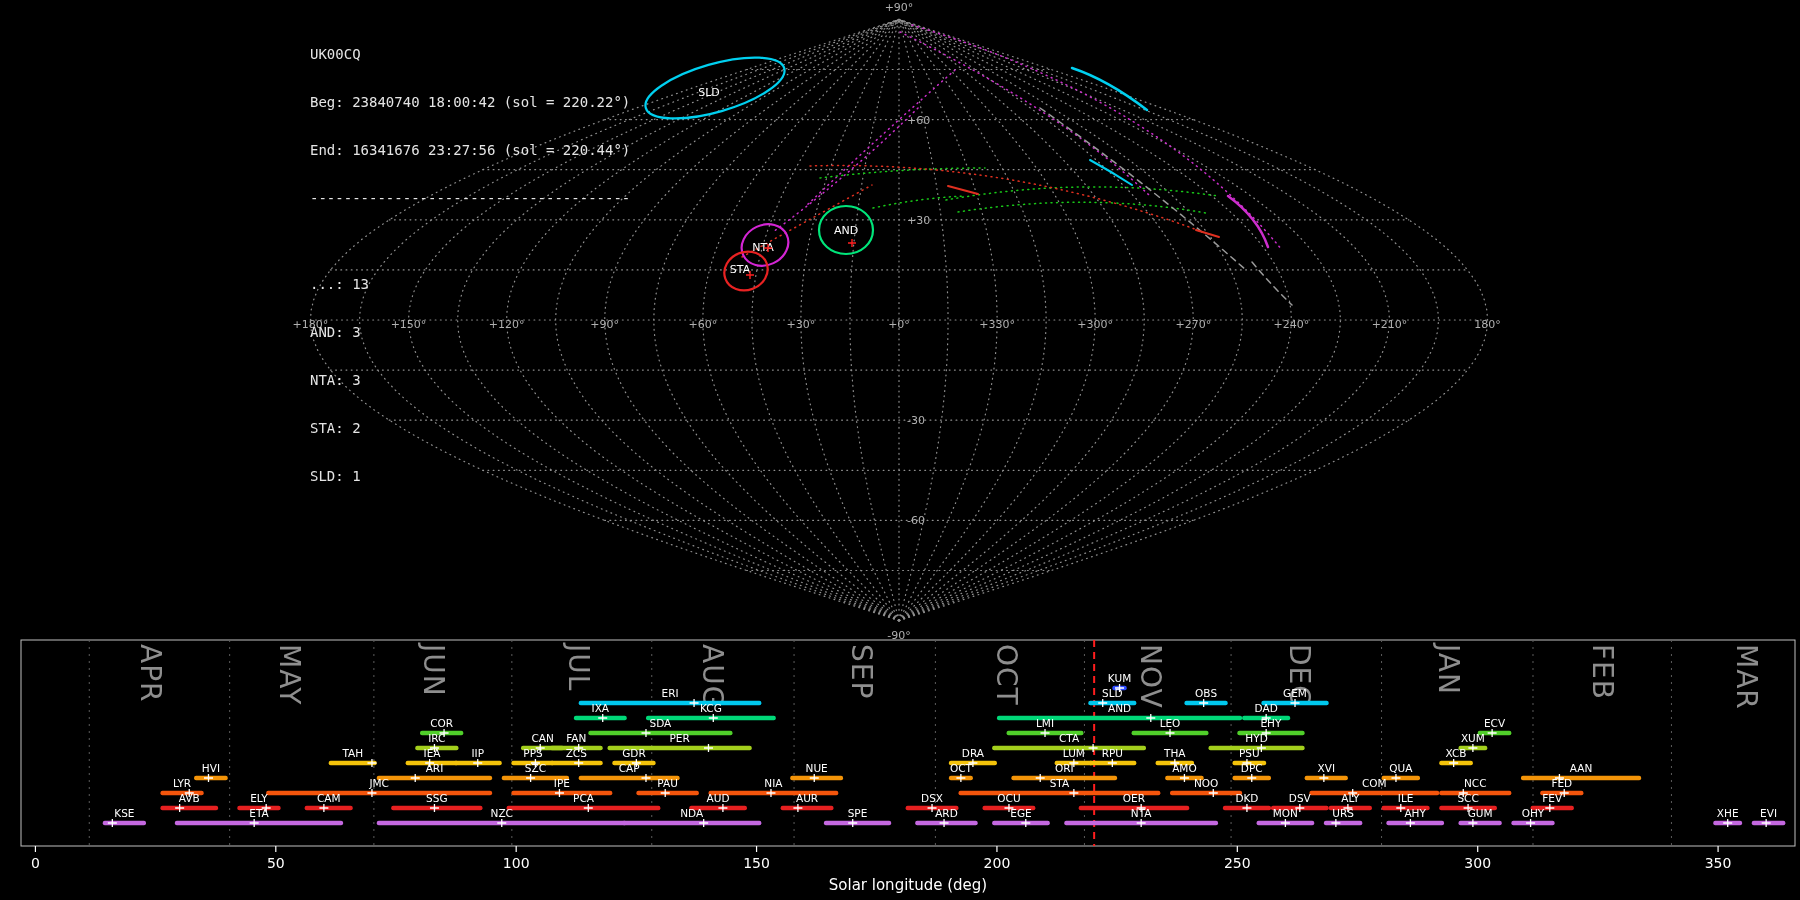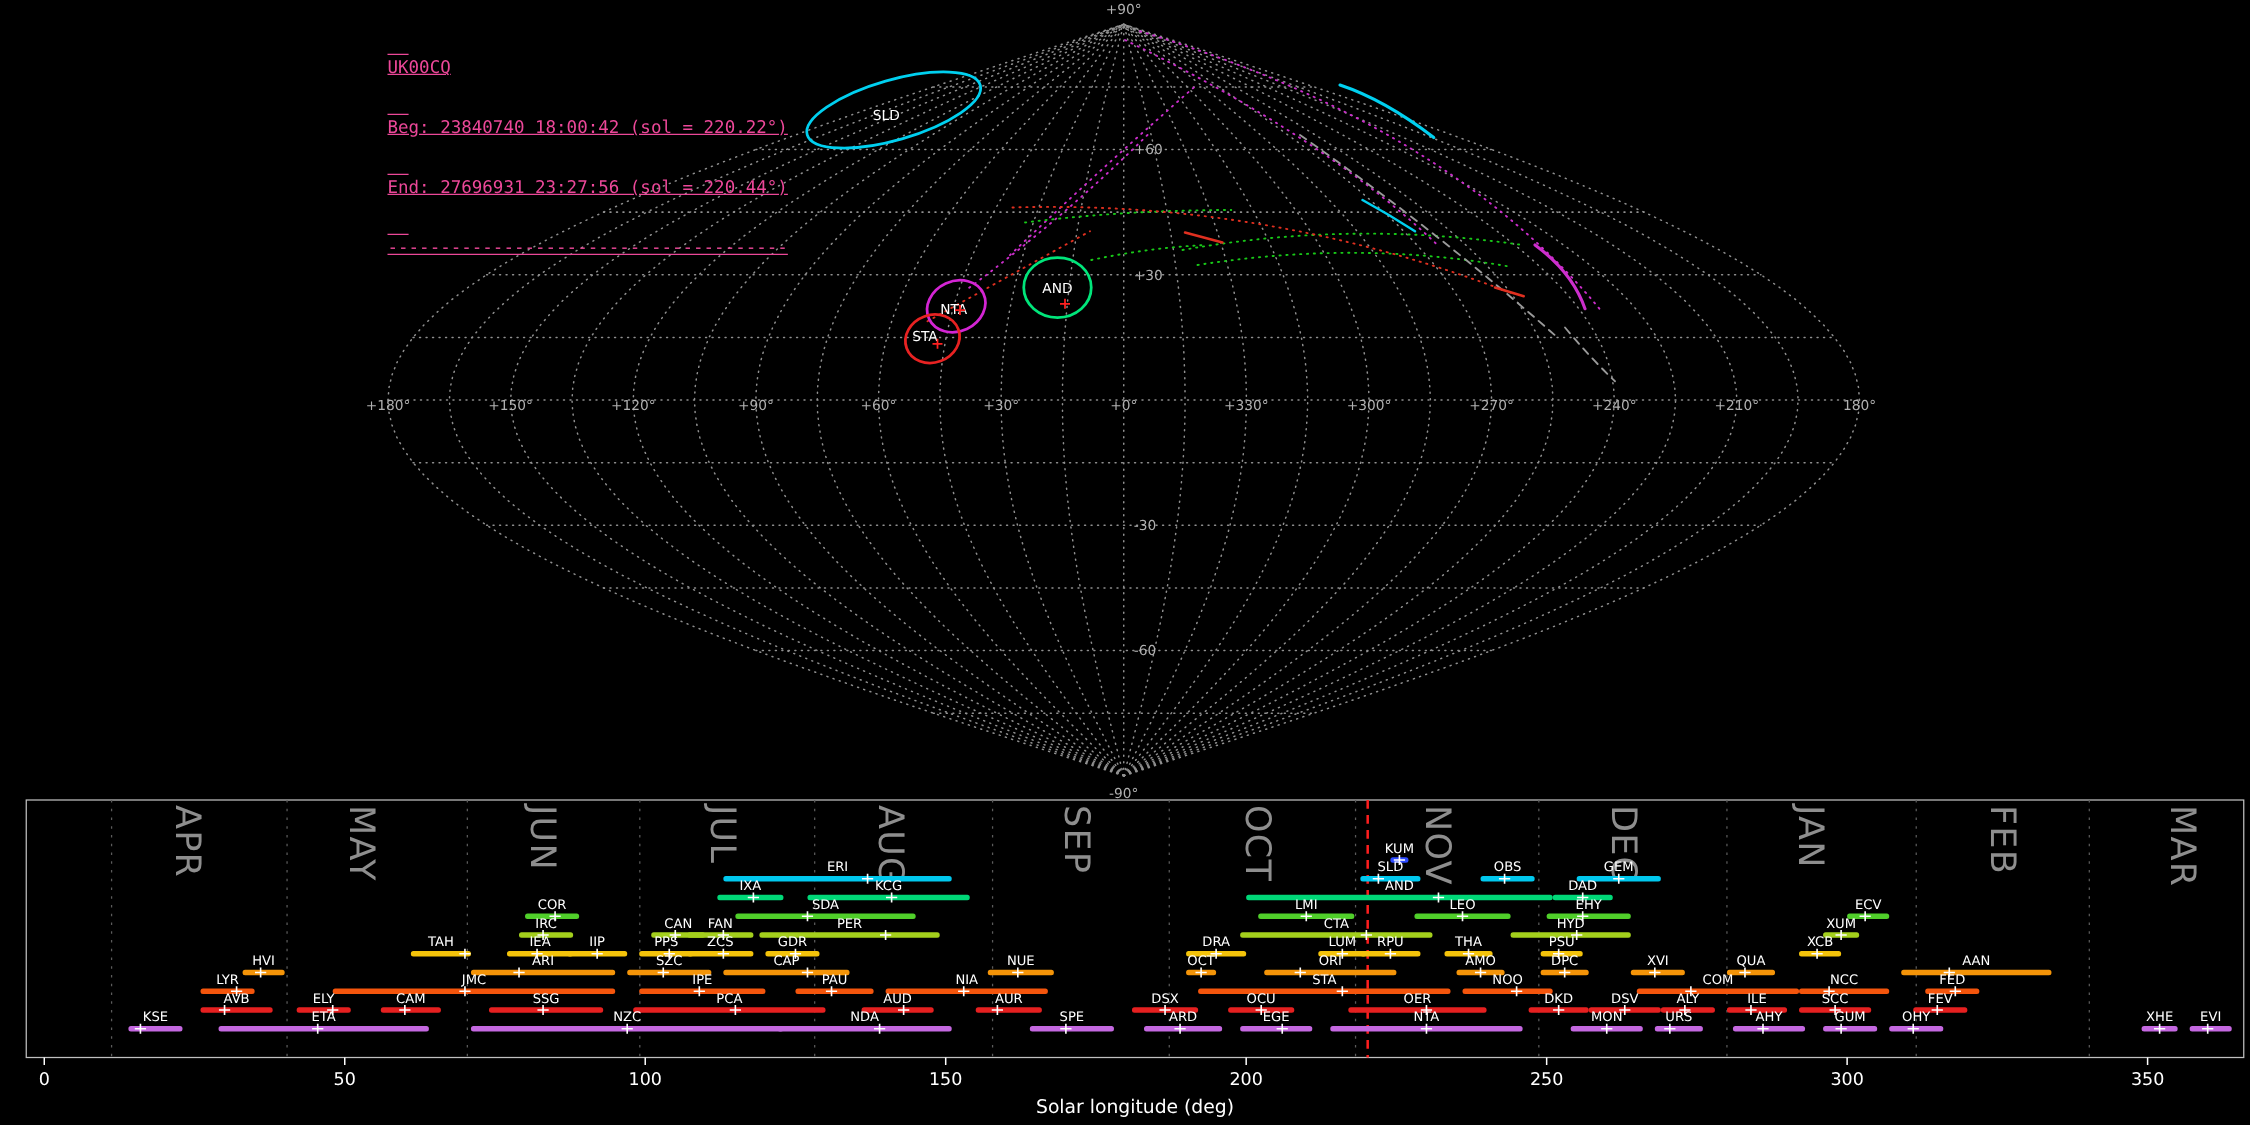--- a/index.html
+++ b/index.html
@@ -1,32 +1,39 @@
 <!DOCTYPE html>
 <html><head>
 <meta charset="utf-8">
 <style>
   html,body{margin:0;padding:0;background:#000;}
   body{width:1800px;height:900px;overflow:hidden;position:relative;font-family:"DejaVu Sans",sans-serif;}
   .station-info{
     position:absolute;left:310px;top:14px;z-index:2;
-    color:#ec4899;font-family:"DejaVu Sans Mono",monospace;font-size:14px;line-height:16px;white-space:pre;text-decoration:underline;
+    color:#e5e5e5;font-family:"DejaVu Sans Mono",monospace;font-size:14px;line-height:16px;white-space:pre;
   }
   .station-info .counts{margin-top:6px;}
   svg#scene{position:absolute;left:0;top:0;}
   svg text{font-family:"DejaVu Sans",sans-serif;}
 </style>
 </head>
 <body>
 
 <div class="station-info">
   <div>UK00CQ</div>
   <div>Beg: 23840740 18:00:42 (sol = 220.22°)</div>
-  <div>End: 27696931 23:27:56 (sol = 220.44°)</div>
+  <div>End: 16341676 23:27:56 (sol = 220.44°)</div>
   <div>--------------------------------------</div>
+  <div class="counts">
+    <div>...: 13</div>
+    <div>AND: 3</div>
+    <div>NTA: 3</div>
+    <div>STA: 2</div>
+    <div>SLD: 1</div>
+  </div>
 </div>
 
 <svg id="scene" width="1800" height="900" viewBox="0 0 1800 900">
     <g>
       <path fill="none" stroke="#909090" stroke-width="1.2" stroke-dasharray="0.8 4.4" stroke-linecap="round" d="M899.0,620.6L868.2,610.6L837.5,600.6L806.9,590.5L776.6,580.5L746.7,570.5L717.1,560.5L688.1,550.5L659.6,540.4L631.8,530.4L604.7,520.4L578.4,510.4L553.0,500.4L528.6,490.3L505.1,480.3L482.8,470.3L461.6,460.3L441.6,450.3L422.8,440.2L405.4,430.2L389.3,420.2L374.6,410.2L361.3,400.2L349.5,390.1L339.2,380.1L330.5,370.1L323.3,360.1L317.6,350.1L313.6,340.0L311.2,330.0L310.4,320.0L311.2,310.0L313.6,300.0L317.6,289.9L323.3,279.9L330.5,269.9L339.2,259.9L349.5,249.9L361.3,239.8L374.6,229.8L389.3,219.8L405.4,209.8L422.8,199.8L441.6,189.7L461.6,179.7L482.8,169.7L505.1,159.7L528.6,149.7L553.0,139.6L578.4,129.6L604.7,119.6L631.8,109.6L659.6,99.6L688.1,89.5L717.1,79.5L746.7,69.5L776.6,59.5L806.9,49.5L837.5,39.4L868.2,29.4L899.0,19.4"></path>
       <path fill="none" stroke="#909090" stroke-width="1.2" stroke-dasharray="0.8 4.4" stroke-linecap="round" d="M899.0,620.6L870.8,610.6L842.6,600.6L814.6,590.5L786.8,580.5L759.4,570.5L732.3,560.5L705.6,550.5L679.5,540.4L654.0,530.4L629.2,520.4L605.1,510.4L581.9,500.4L559.5,490.3L538.0,480.3L517.5,470.3L498.0,460.3L479.7,450.3L462.5,440.2L446.5,430.2L431.7,420.2L418.3,410.2L406.1,400.2L395.3,390.1L385.9,380.1L377.8,370.1L371.2,360.1L366.1,350.1L362.4,340.0L360.2,330.0L359.5,320.0L360.2,310.0L362.4,300.0L366.1,289.9L371.2,279.9L377.8,269.9L385.9,259.9L395.3,249.9L406.1,239.8L418.3,229.8L431.7,219.8L446.5,209.8L462.5,199.8L479.7,189.7L498.0,179.7L517.5,169.7L538.0,159.7L559.5,149.7L581.9,139.6L605.1,129.6L629.2,119.6L654.0,109.6L679.5,99.6L705.6,89.5L732.3,79.5L759.4,69.5L786.8,59.5L814.6,49.5L842.6,39.4L870.8,29.4L899.0,19.4"></path>
       <path fill="none" stroke="#909090" stroke-width="1.2" stroke-dasharray="0.8 4.4" stroke-linecap="round" d="M899.0,620.6L873.3,610.6L847.7,600.6L822.3,590.5L797.0,580.5L772.0,570.5L747.4,560.5L723.2,550.5L699.5,540.4L676.3,530.4L653.8,520.4L631.9,510.4L610.7,500.4L590.3,490.3L570.8,480.3L552.2,470.3L534.5,460.3L517.8,450.3L502.2,440.2L487.6,430.2L474.2,420.2L462.0,410.2L450.9,400.2L441.1,390.1L432.5,380.1L425.2,370.1L419.2,360.1L414.5,350.1L411.2,340.0L409.2,330.0L408.5,320.0L409.2,310.0L411.2,300.0L414.5,289.9L419.2,279.9L425.2,269.9L432.5,259.9L441.1,249.9L450.9,239.8L462.0,229.8L474.2,219.8L487.6,209.8L502.2,199.8L517.8,189.7L534.5,179.7L552.2,169.7L570.8,159.7L590.3,149.7L610.7,139.6L631.9,129.6L653.8,119.6L676.3,109.6L699.5,99.6L723.2,89.5L747.4,79.5L772.0,69.5L797.0,59.5L822.3,49.5L847.7,39.4L873.3,29.4L899.0,19.4"></path>
       <path fill="none" stroke="#909090" stroke-width="1.2" stroke-dasharray="0.8 4.4" stroke-linecap="round" d="M899.0,620.6L875.9,610.6L852.9,600.6L829.9,590.5L807.2,580.5L784.7,570.5L762.6,560.5L740.8,550.5L719.4,540.4L698.6,530.4L678.3,520.4L658.6,510.4L639.5,500.4L621.2,490.3L603.6,480.3L586.8,470.3L570.9,460.3L555.9,450.3L541.9,440.2L528.8,430.2L516.7,420.2L505.7,410.2L495.7,400.2L486.9,390.1L479.2,380.1L472.6,370.1L467.2,360.1L463.0,350.1L460.0,340.0L458.2,330.0L457.6,320.0L458.2,310.0L460.0,300.0L463.0,289.9L467.2,279.9L472.6,269.9L479.2,259.9L486.9,249.9L495.7,239.8L505.7,229.8L516.7,219.8L528.8,209.8L541.9,199.8L555.9,189.7L570.9,179.7L586.8,169.7L603.6,159.7L621.2,149.7L639.5,139.6L658.6,129.6L678.3,119.6L698.6,109.6L719.4,99.6L740.8,89.5L762.6,79.5L784.7,69.5L807.2,59.5L829.9,49.5L852.9,39.4L875.9,29.4L899.0,19.4"></path>
       <path fill="none" stroke="#909090" stroke-width="1.2" stroke-dasharray="0.8 4.4" stroke-linecap="round" d="M899.0,620.6L878.5,610.6L858.0,600.6L837.6,590.5L817.4,580.5L797.4,570.5L777.7,560.5L758.4,550.5L739.4,540.4L720.9,530.4L702.8,520.4L685.3,510.4L668.4,500.4L652.1,490.3L636.4,480.3L621.5,470.3L607.4,460.3L594.0,450.3L581.5,440.2L569.9,430.2L559.2,420.2L549.4,410.2L540.5,400.2L532.7,390.1L525.8,380.1L520.0,370.1L515.2,360.1L511.4,350.1L508.7,340.0L507.1,330.0L506.6,320.0L507.1,310.0L508.7,300.0L511.4,289.9L515.2,279.9L520.0,269.9L525.8,259.9L532.7,249.9L540.5,239.8L549.4,229.8L559.2,219.8L569.9,209.8L581.5,199.8L594.0,189.7L607.4,179.7L621.5,169.7L636.4,159.7L652.1,149.7L668.4,139.6L685.3,129.6L702.8,119.6L720.9,109.6L739.4,99.6L758.4,89.5L777.7,79.5L797.4,69.5L817.4,59.5L837.6,49.5L858.0,39.4L878.5,29.4L899.0,19.4"></path>
       <path fill="none" stroke="#909090" stroke-width="1.2" stroke-dasharray="0.8 4.4" stroke-linecap="round" d="M899.0,620.6L881.0,610.6L863.1,600.6L845.3,590.5L827.6,580.5L810.1,570.5L792.9,560.5L776.0,550.5L759.3,540.4L743.1,530.4L727.3,520.4L712.0,510.4L697.2,500.4L682.9,490.3L669.3,480.3L656.2,470.3L643.8,460.3L632.2,450.3L621.2,440.2L611.0,430.2L601.7,420.2L593.1,410.2L585.3,400.2L578.5,390.1L572.5,380.1L567.3,370.1L563.2,360.1L559.9,350.1L557.5,340.0L556.1,330.0L555.6,320.0L556.1,310.0L557.5,300.0L559.9,289.9L563.2,279.9L567.3,269.9L572.5,259.9L578.5,249.9L585.3,239.8L593.1,229.8L601.7,219.8L611.0,209.8L621.2,199.8L632.2,189.7L643.8,179.7L656.2,169.7L669.3,159.7L682.9,149.7L697.2,139.6L712.0,129.6L727.3,119.6L743.1,109.6L759.3,99.6L776.0,89.5L792.9,79.5L810.1,69.5L827.6,59.5L845.3,49.5L863.1,39.4L881.0,29.4L899.0,19.4"></path>

